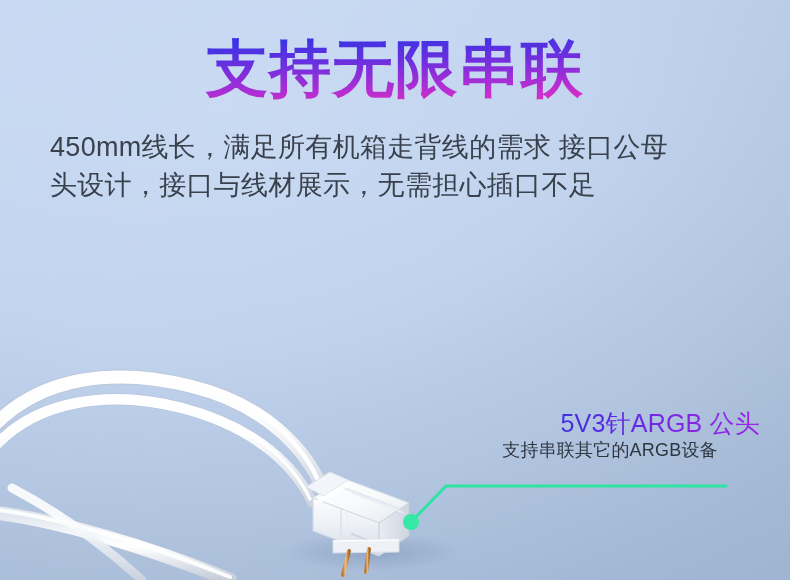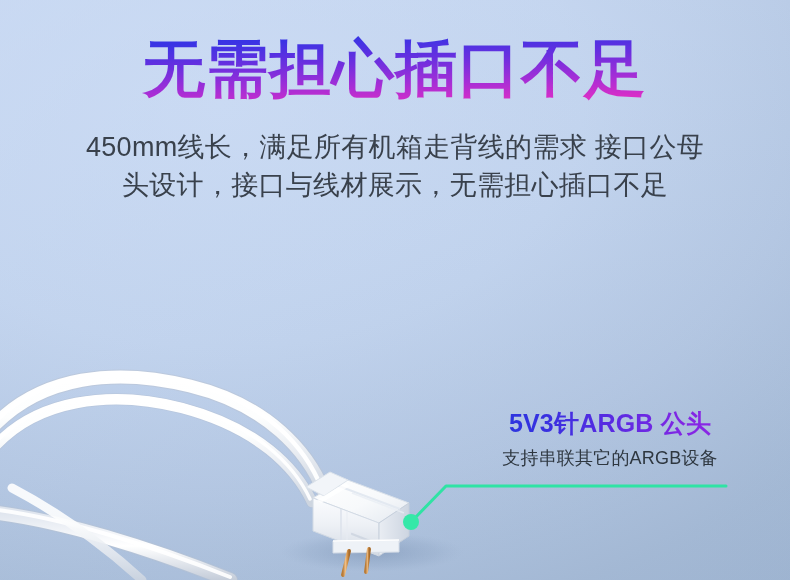--- a/index.html
+++ b/index.html
@@ -43,50 +43,50 @@
     -webkit-text-fill-color: transparent;
     white-space: nowrap;
   }
 
   
   #subhead {
     position: absolute;
     left: 50px;
     top: 128px;
     width: 690px;
-    text-align: center;
+    text-align: left;
     font-size: 27px;
     line-height: 1.42;
     color: #39414c;
     letter-spacing: 0.3px;
   }
   #subhead .ln { display: block; }
 
   
   #callout {
     position: absolute;
     left: 460px;
     top: 408px;
     width: 300px;
     text-align: center;
   }
   #callout-title {
     font-size: 25px;
-    font-weight: 700;
+    font-weight: 400;
     line-height: 1.2;
     letter-spacing: 0.2px;
     white-space: nowrap;
     background-image: linear-gradient(90deg, #1f3bdd 0%, #3531e0 26%, #5b2ae2 52%, #8126e4 74%, #9a24e6 100%);
     -webkit-background-clip: text;
     background-clip: text;
     color: transparent;
+    text-align: right;
     -webkit-text-fill-color: transparent;
   }
   #callout-sub {
-    margin-top: 8px;
     font-size: 18px;
     color: #2e3740;
     letter-spacing: 0.2px;
     white-space: nowrap;
   }
 
   
   #leader {
     position: absolute;
     left: 0;
@@ -200,21 +200,21 @@
 
       <path d="M 317 500 L 345 483 L 350 486 L 321 503 Z" fill="#ffffff" opacity="0.8"></path>
     </g>
   </svg>
 
   <svg id="leader" viewBox="0 0 790 580">
     <path d="M 411 522 L 446 486 L 726 486" fill="none" stroke="#2fe3a4" stroke-width="3" stroke-linejoin="round" stroke-linecap="round"></path>
     <circle cx="411" cy="522" r="8" fill="#35e8a8"></circle>
   </svg>
 
-  <div id="headline">无需担心插口不足</div>
+  <div id="headline">支持无限串联</div>
 
   <div id="subhead">
     <span class="ln">450mm线长，满足所有机箱走背线的需求 接口公母</span>
     <span class="ln">头设计，接口与线材展示，无需担心插口不足</span>
   </div>
 
   <div id="callout">
     <div id="callout-title">5V3针ARGB 公头</div>
     <div id="callout-sub">支持串联其它的ARGB设备</div>
   </div>

